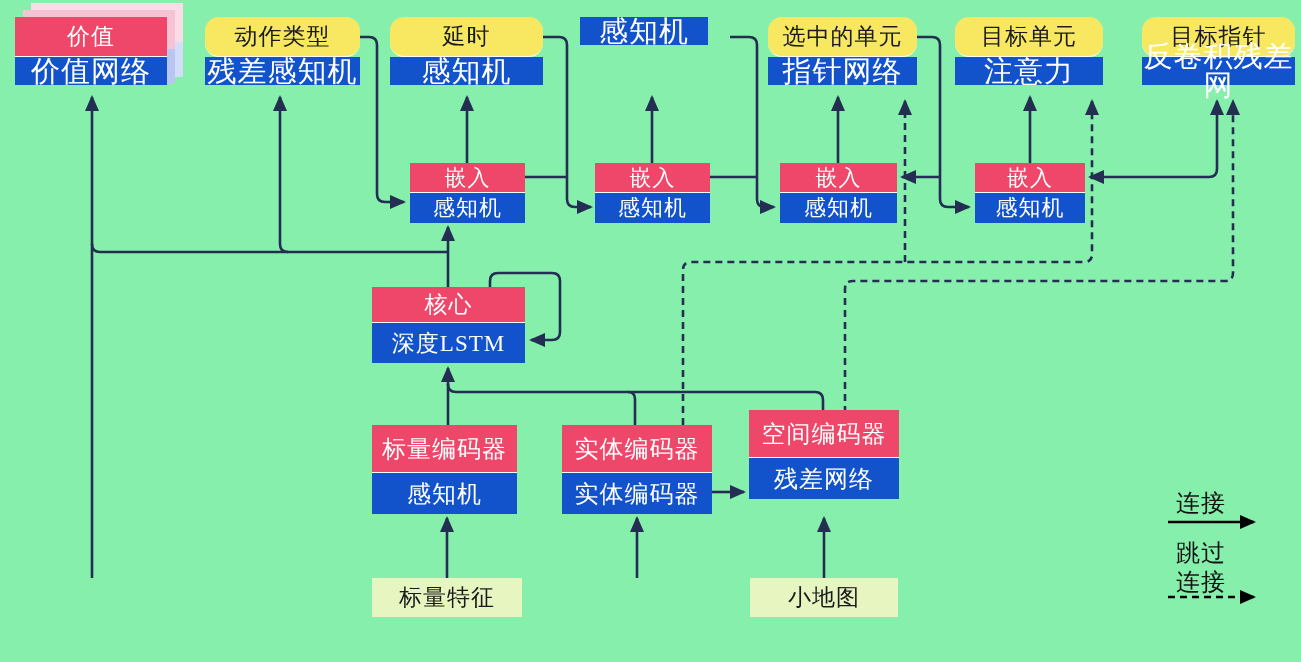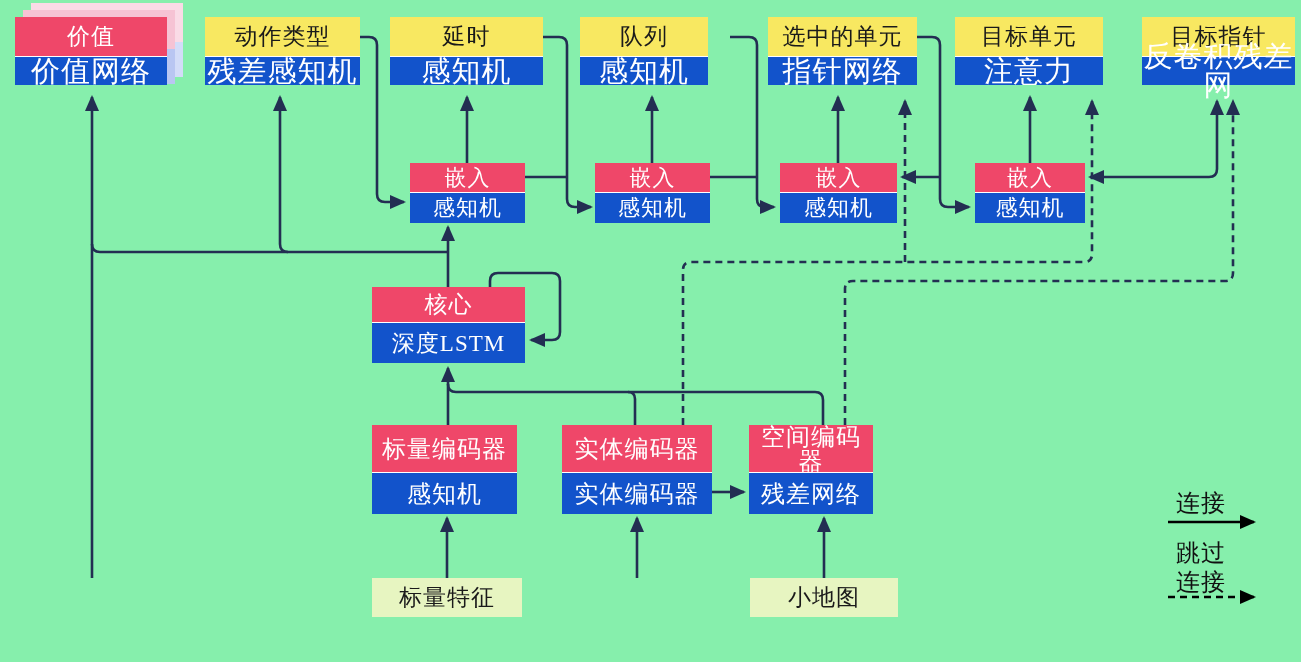--- a/index.html
+++ b/index.html
@@ -7,21 +7,21 @@
     position:relative;width:1301px;height:662px;overflow:hidden;background:#86efac;
     font-family:"Liberation Serif","DejaVu Serif",serif;
   }
   .wires{position:absolute;left:0;top:0;z-index:1;}
   .node{position:absolute;z-index:2;}
   .box{position:relative;z-index:2;width:100%;}
   .hdr,.bod,.cell{
     display:flex;align-items:center;justify-content:center;
     text-align:center;letter-spacing:1px;line-height:1;
   }
-  .yellow{background:#f8e861;color:#1a1a1a;}
+  .yellow{background:#f8e861;color:#1a1a1a;border-radius:14px;}
   .red{background:#ef4769;color:#ffffff;}
   .blue{background:#1253cb;color:#ffffff;}
   .green{background:#e7f5c1;color:#1a1a1a;}
   .top-node .hdr{height:39px;font-size:23px;}
   .top-node .bod{height:28px;font-size:29px;}
   .emb .hdr{height:29px;font-size:22px;}
   .emb .bod{height:30px;font-size:22px;}
   .core .hdr{height:35px;font-size:23px;}
   .core .bod{height:40px;font-size:23px;text-align:right;}
   .enc .hdr{height:47px;font-size:24px;}
@@ -139,21 +139,20 @@
 
   <div class="node top-node" style="left:390px;top:17px;width:153px">
     <div class="box">
       <div class="hdr yellow">延时</div>
       <div class="bod blue">感知机</div>
     </div>
   </div>
 
   <div class="node top-node" style="left:580px;top:17px;width:128px">
     <div class="box">
-      <div class="hdr yellow">队列</div>
       <div class="bod blue">感知机</div>
     </div>
   </div>
 
   <div class="node top-node" style="left:768px;top:17px;width:149px">
     <div class="box">
       <div class="hdr yellow">选中的单元</div>
       <div class="bod blue">指针网络</div>
     </div>
   </div>
@@ -214,21 +213,21 @@
     </div>
   </div>
 
   <div class="node enc" style="left:562px;top:425px;width:150px">
     <div class="box">
       <div class="hdr red">实体编码器</div>
       <div class="bod blue">实体编码器</div>
     </div>
   </div>
 
-  <div class="node enc" style="left:749px;top:425px;width:124px">
+  <div class="node enc" style="left:749px;top:410px;width:150px">
     <div class="box">
       <div class="hdr red">空间编码器</div>
       <div class="bod blue">残差网络</div>
     </div>
   </div>
 
   <div class="node input-node" style="left:372px;top:578px;width:150px">
     <div class="box">
         <div class="cell green">标量特征</div>
       </div>

